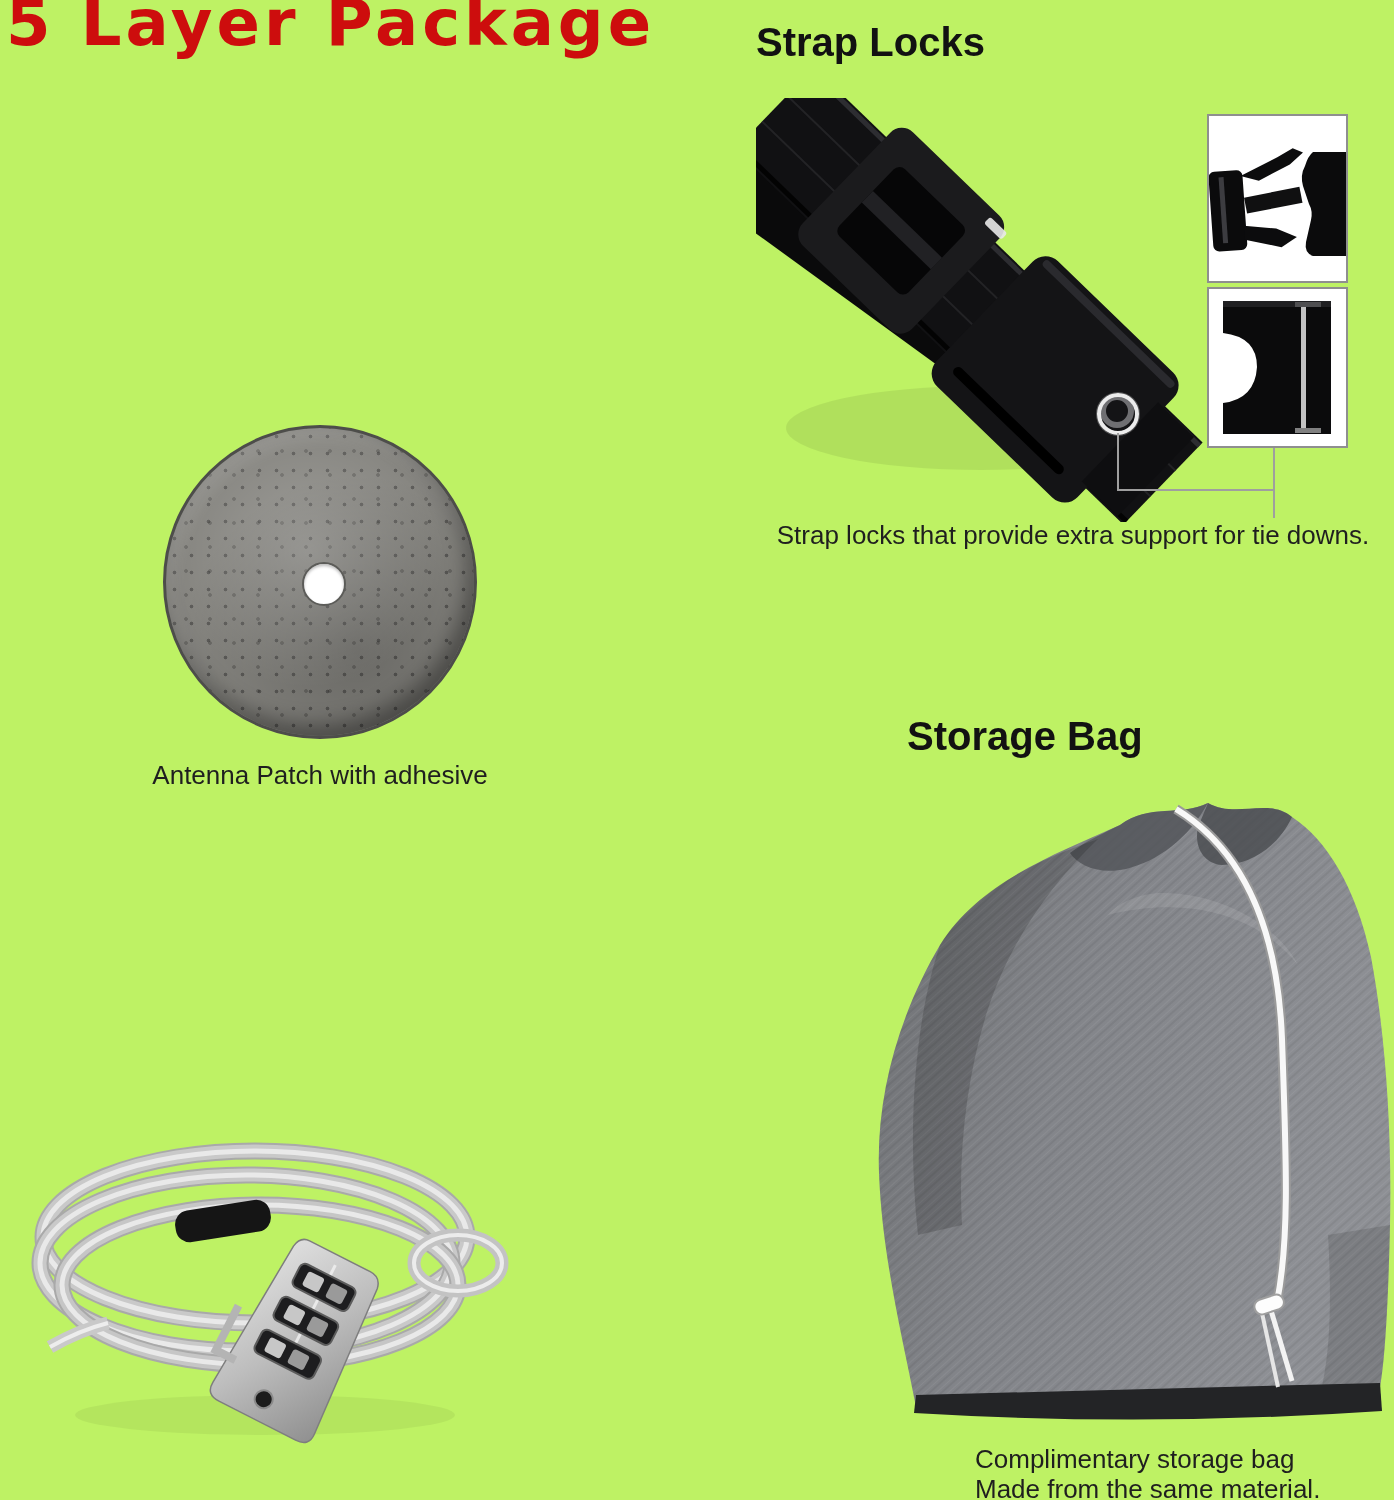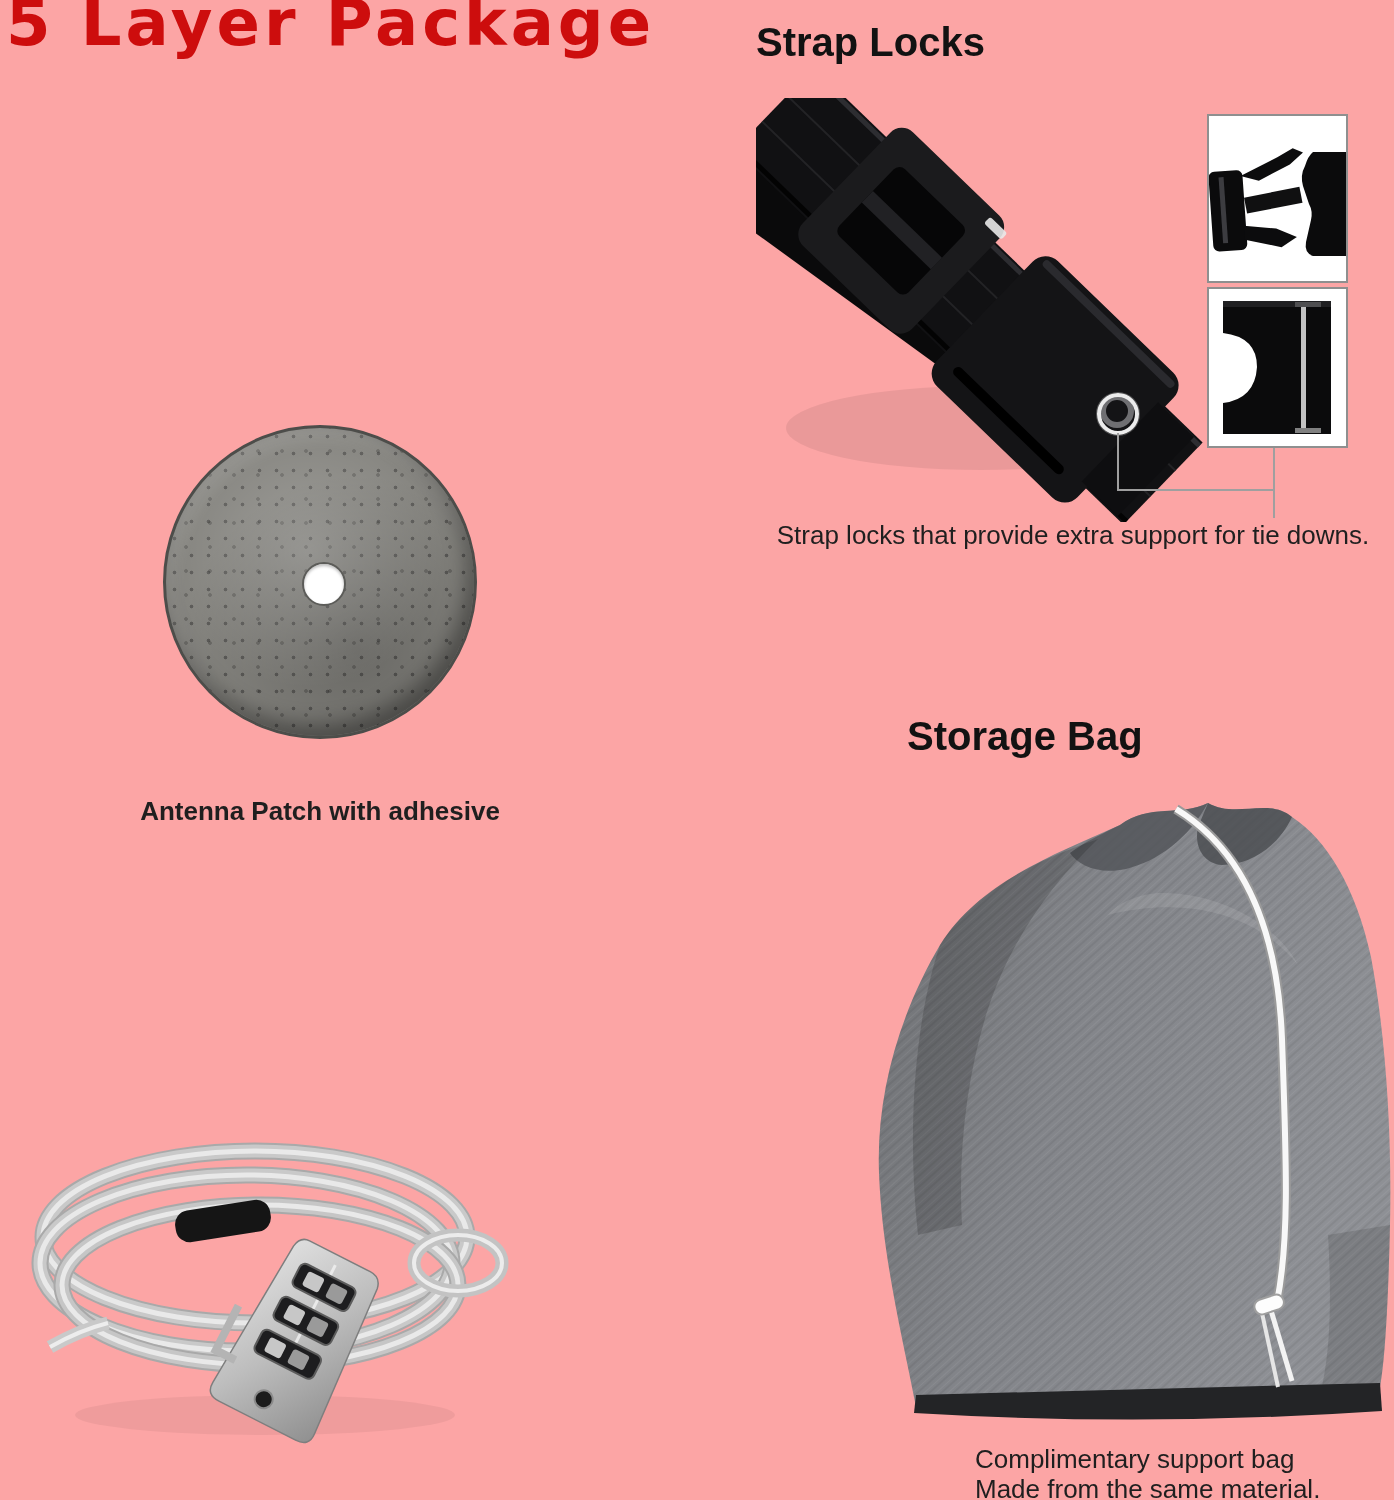--- a/index.html
+++ b/index.html
@@ -1,17 +1,17 @@
 <!DOCTYPE html>
 <html><head>
 <meta charset="utf-8">
 <style>
   html,body{margin:0;padding:0;background:#fff;}
   .canvas{
-    position:relative;width:1394px;height:1500px;background:#fca5a5;
+    position:relative;width:1394px;height:1500px;background:#bef264;
     font-family:"Liberation Sans",sans-serif;overflow:hidden;
   }
   .abs{position:absolute;}
   .page-title{
     left:6px;top:-10px;width:720px;
     font-family:"DejaVu Sans","Liberation Sans",sans-serif;
     font-weight:bold;font-size:64px;letter-spacing:4px;line-height:1.05;
     color:#cd0d0d;white-space:nowrap;
   }
   .section-heading{
@@ -121,21 +121,21 @@
   <div class="abs callout-line" style="left:1117px;top:489px;width:158px;height:2px;"></div>
   <div class="abs callout-line" style="left:1273px;top:448px;width:2px;height:70px;"></div>
 
   <div class="abs caption" style="left:746px;top:520px;width:654px;">Strap locks that provide extra support for tie downs.</div>
 
 
   <div class="abs patch-disc" style="left:163px;top:425px;">
     <div class="patch-hole"></div>
   </div>
 
-  <div class="abs caption" style="left:60px;top:796px;width:520px;font-weight:bold;">Antenna Patch with adhesive</div>
+  <div class="abs caption" style="left:60px;top:760px;width:520px;">Antenna Patch with adhesive</div>
 
 
   <svg class="abs" style="left:10px;top:1085px;" width="545" height="378" viewBox="0 0 545 378">
     <defs>
       <linearGradient id="silver" x1="0" y1="0" x2="1" y2="1">
         <stop offset="0" stop-color="#e2e2e2"></stop>
         <stop offset="0.5" stop-color="#bdbdbd"></stop>
         <stop offset="1" stop-color="#8f8f8f"></stop>
       </linearGradient>
     </defs>
@@ -211,17 +211,17 @@
     <g fill="none">
       <path d="M318,14 C390,58 420,140 424,244 C428,360 432,442 419,507" stroke="#9a9a9a" stroke-width="10"></path>
       <path d="M318,14 C390,58 420,140 424,244 C428,360 432,442 419,507" stroke="#f8f8f8" stroke-width="6"></path>
       <path d="M412,512 L434,586" stroke="#f3f3f3" stroke-width="5"></path>
       <path d="M404,518 L420,592" stroke="#e6e6e6" stroke-width="4"></path>
     </g>
     <rect x="396" y="502" width="30" height="15" rx="7" fill="#fdfdfd" stroke="#9f9f9f" stroke-width="2" transform="rotate(-18 411 509)"></rect>
   </svg>
 
   <div class="abs caption-left" style="left:975px;top:1444px;width:420px;">
-    <div>Complimentary support bag</div>
+    <div>Complimentary storage bag</div>
     <div>Made from the same material.</div>
   </div>
 
 </div>
 
 </body></html>

